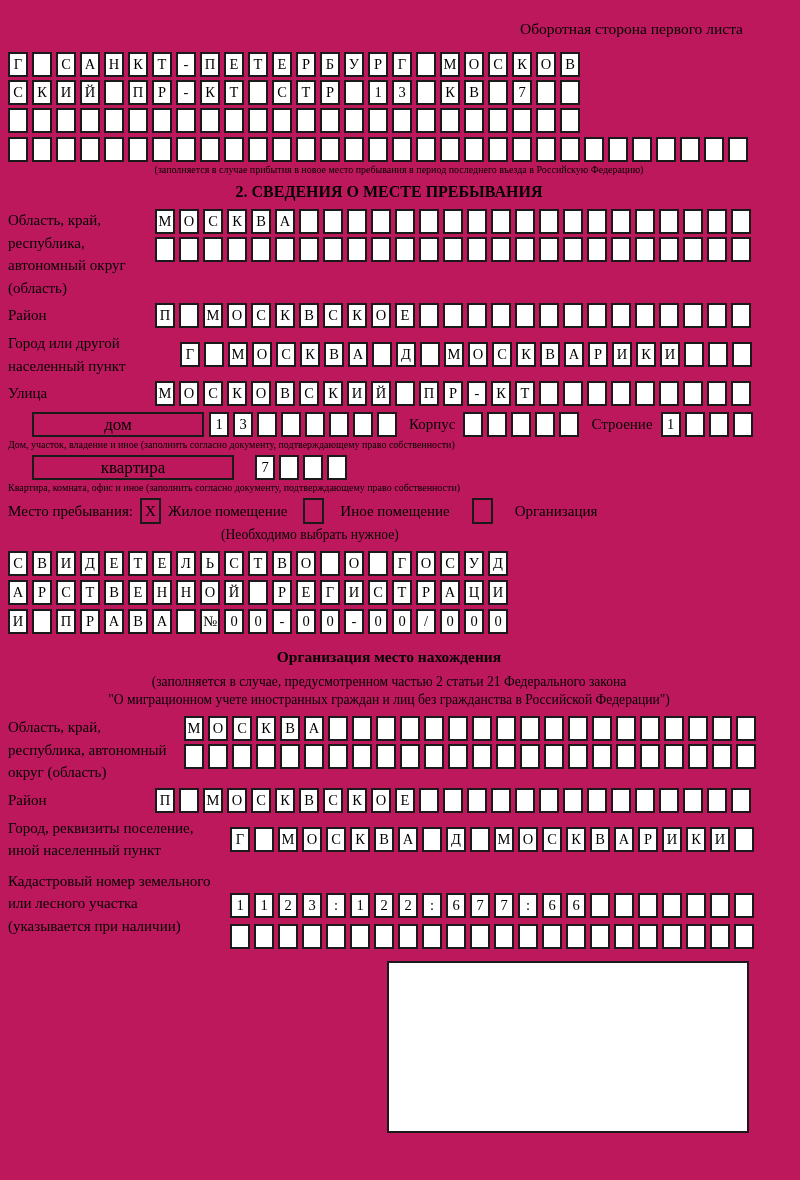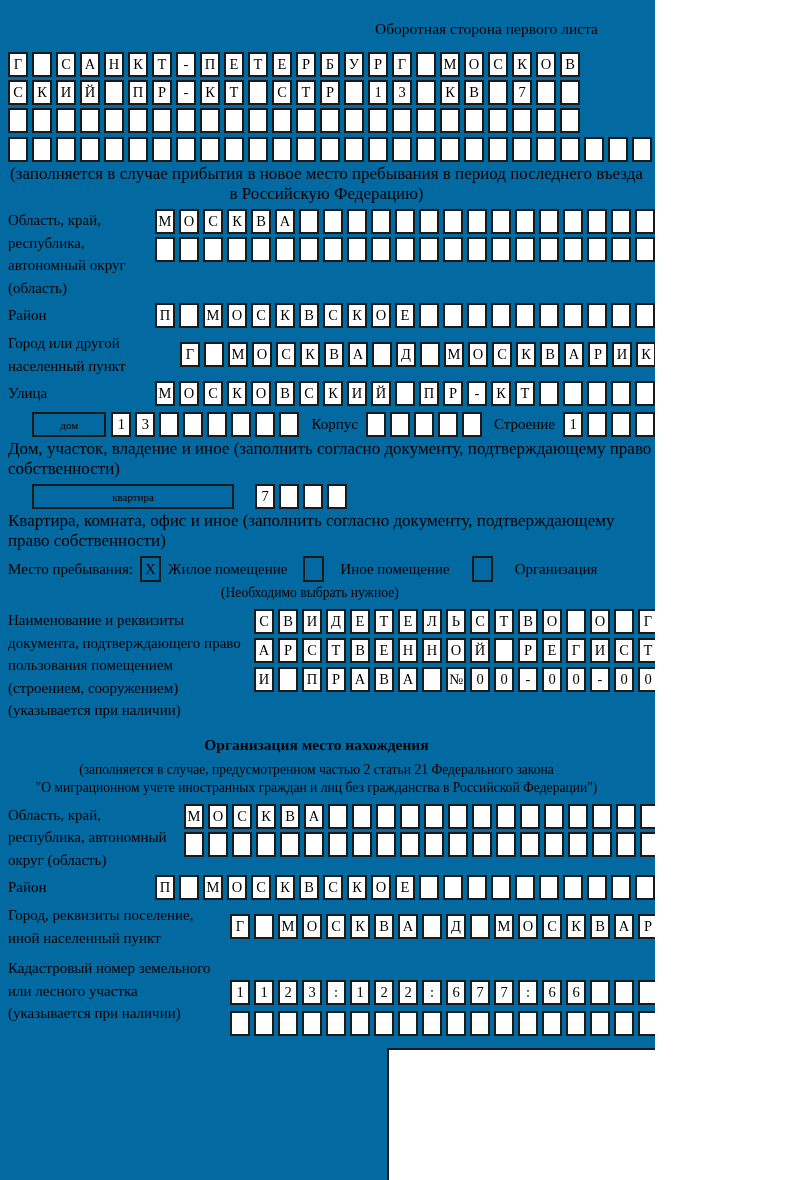--- a/index.html
+++ b/index.html
@@ -1,41 +1,41 @@
 <!DOCTYPE html>
 <html><head>
 <meta charset="utf-8">
 <style>
   * { box-sizing: border-box; margin: 0; padding: 0; }
   html, body { background: #ffffff; }
   body { width: 800px; color: #000; font-family: "Liberation Serif", "DejaVu Serif", serif; }
-  .page { width: 655px; height: 1180px; overflow: hidden; padding: 10px 0 0 8px; background: #0369a1; }
+  .page { width: 800px; height: 1180px; overflow: hidden; padding: 10px 0 0 8px; background: #be185d; }
 
   .hdr { text-align: right; padding-right: 57px; font-size: 15.5px; margin-top: 10px; margin-bottom: 14px; }
 
   .box-strip { display: flex; gap: 4px; }
   .rows { display: flex; flex-direction: column; gap: 3px; }
   .row-flex { display: flex; margin-bottom: 4px; }
   .vcenter { align-items: center; }
 
   .box { flex: 0 0 20px; width: 20px; height: 25px; border: 2px solid #1a1a1a;
          display: flex; align-items: center; justify-content: center; font-size: 14.5px; background:#fff; }
-  .widebox { height: 25px; border: 2px solid #1a1a1a; display: flex; align-items: center; justify-content: center; font-size: 11px; }
+  .widebox { height: 25px; border: 2px solid #1a1a1a; display: flex; align-items: center; justify-content: center; font-size: 17px; }
   .checkbox { width: 21px; height: 26px; border: 2px solid #1a1a1a; display: inline-flex; align-items: center; justify-content: center; font-size: 15px; }
 
   .lbl { font-size: 15px; line-height: 1.5; }
   .lbl-prev { flex: 0 0 172px; padding-right: 6px; }
   .w147 { flex: 0 0 147px; padding-right: 6px; }
   .w120 { flex: 0 0 147px; padding-right: 28px; }
   .w172 { flex: 0 0 172px; padding-right: 8px; }
   .w176 { flex: 0 0 176px; padding-right: 6px; }
   .w222 { flex: 0 0 222px; padding-right: 8px; }
   .w246 { flex: 0 0 246px; padding-right: 10px; }
 
-  .caption { font-size: 17px; margin: 2px 0 5px 0; }
+  .caption { font-size: 10px; margin: 2px 0 5px 0; }
   .caption.center { text-align: center; padding-right: 10px; }
   .sec-title { text-align: center; font-weight: bold; font-size: 16px; margin: 8px 30px 8px 0; }
   .sub-title { text-align: center; font-weight: bold; font-size: 15.5px; margin: 14px 30px 8px 0; }
   .note-center { text-align: center; font-size: 13.6px; margin: 0 30px 2px 0; }
 
   .house-row { display: flex; align-items: center; margin: 6px 0 2px 0; }
   .house-row .widebox.dom { margin-left: 24px; width: 172px; margin-right: 5px; }
   .inline-lbl { font-size: 15px; padding: 0 8px 0 12px; }
   .apt-row { display: flex; align-items: center; margin: 5px 0 2px 0; }
   .apt-row .widebox.kv { margin-left: 24px; width: 202px; margin-right: 21px; }
@@ -170,20 +170,21 @@
       <div class="box"></div>
       <div class="box"></div>
       <div class="box"></div>
       <div class="box"></div>
       <div class="box"></div>
       <div class="box"></div>
       <div class="box"></div>
     </div>
   <div class="caption center">(заполняется в случае прибытия в новое место пребывания в период последнего въезда в Российскую Федерацию)</div>
 
+  <div class="sec-title">2. СВЕДЕНИЯ О МЕСТЕ ПРЕБЫВАНИЯ</div>
 
   <div class="row-flex">
     <div class="lbl w120">Область, край, республика, автономный округ (область)</div>
     <div class="rows">
       <div class="box-strip">
           <div class="box">М</div>
           <div class="box">О</div>
           <div class="box">С</div>
           <div class="box">К</div>
           <div class="box">В</div>
@@ -376,21 +377,20 @@
     <span class="checkbox gap-s">X</span>
     <span class="gap-s">Жилое помещение</span>
     <span class="checkbox gap-m"></span>
     <span class="gap-m">Иное помещение</span>
     <span class="checkbox gap-l"></span>
     <span class="gap-l">Организация</span>
   </div>
   <div class="choose-note">(Необходимо выбрать нужное)</div>
 
   <div class="row-flex doc-block">
-    <div class="lbl w246">Наименование и реквизиты документа, подтверждающего право пользования помещением (строением, сооружением) (указывается при наличии)</div>
     <div class="rows" style="gap:4px;">
       <div class="box-strip">
           <div class="box">С</div>
           <div class="box">В</div>
           <div class="box">И</div>
           <div class="box">Д</div>
           <div class="box">Е</div>
           <div class="box">Т</div>
           <div class="box">Е</div>
           <div class="box">Л</div>

